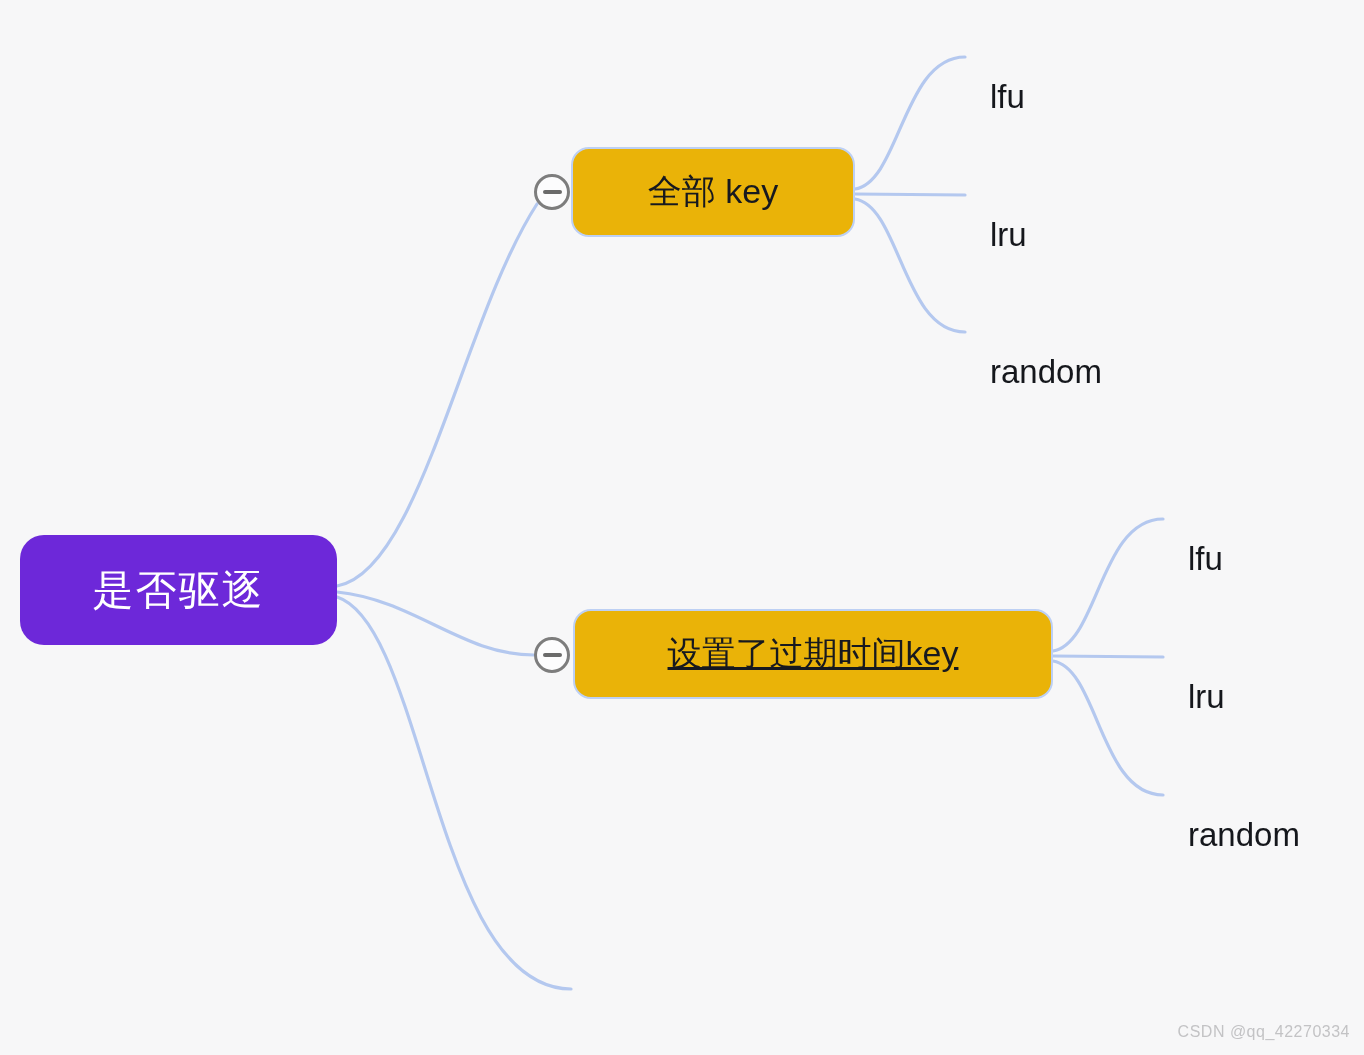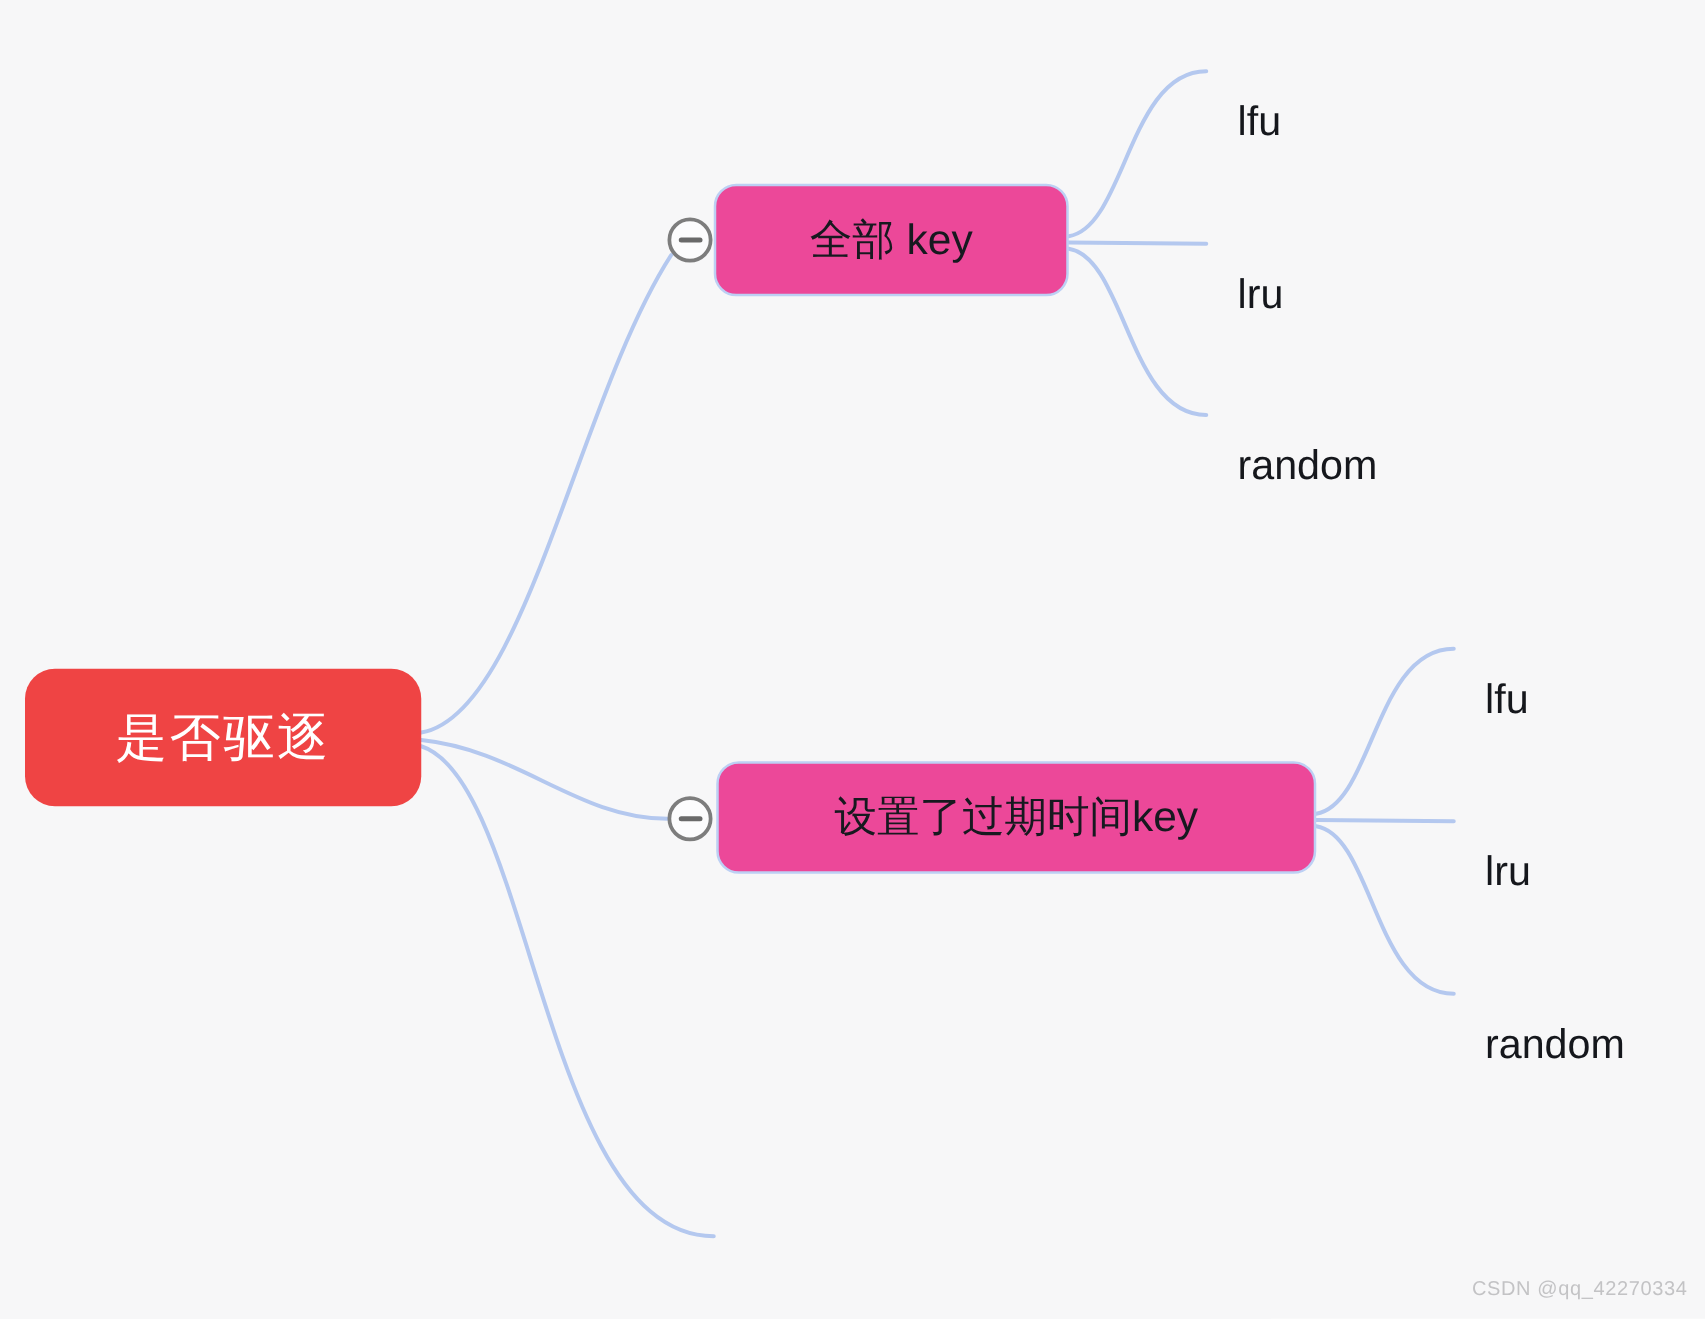--- a/index.html
+++ b/index.html
@@ -34,36 +34,36 @@
     align-items: center;
     justify-content: center;
     box-sizing: border-box;
     cursor: pointer;
   }
   .node-root {
     left: 20px;
     top: 535px;
     width: 317px;
     height: 110px;
-    background: #ef4444;
+    background: #6d28d9;
     border-radius: 24px;
     color: #ffffff;
     font-size: 41px;
     font-weight: 500;
     letter-spacing: 2px;
   }
   .node-child {
-    background: #ec4899;
+    background: #eab308;
     border: 2px solid #bdd0f4;
     border-radius: 18px;
     color: #17191f;
     font-size: 34px;
   }
   .node-b1 { left: 571px; top: 147px; width: 284px; height: 90px; }
-  .node-b2 { left: 573px; top: 609px; width: 480px; height: 90px; }
+  .node-b2 { left: 573px; top: 609px; width: 480px; height: 90px; text-decoration: underline; }
   .node-b3 { left: 571px; top: 944px; width: 414px; height: 89px; }
   .collapse {
     position: absolute;
     width: 36px;
     height: 36px;
     box-sizing: border-box;
     background: #fcfcfd;
     border: 3px solid #7d7d7d;
     border-radius: 50%;
     display: flex;

